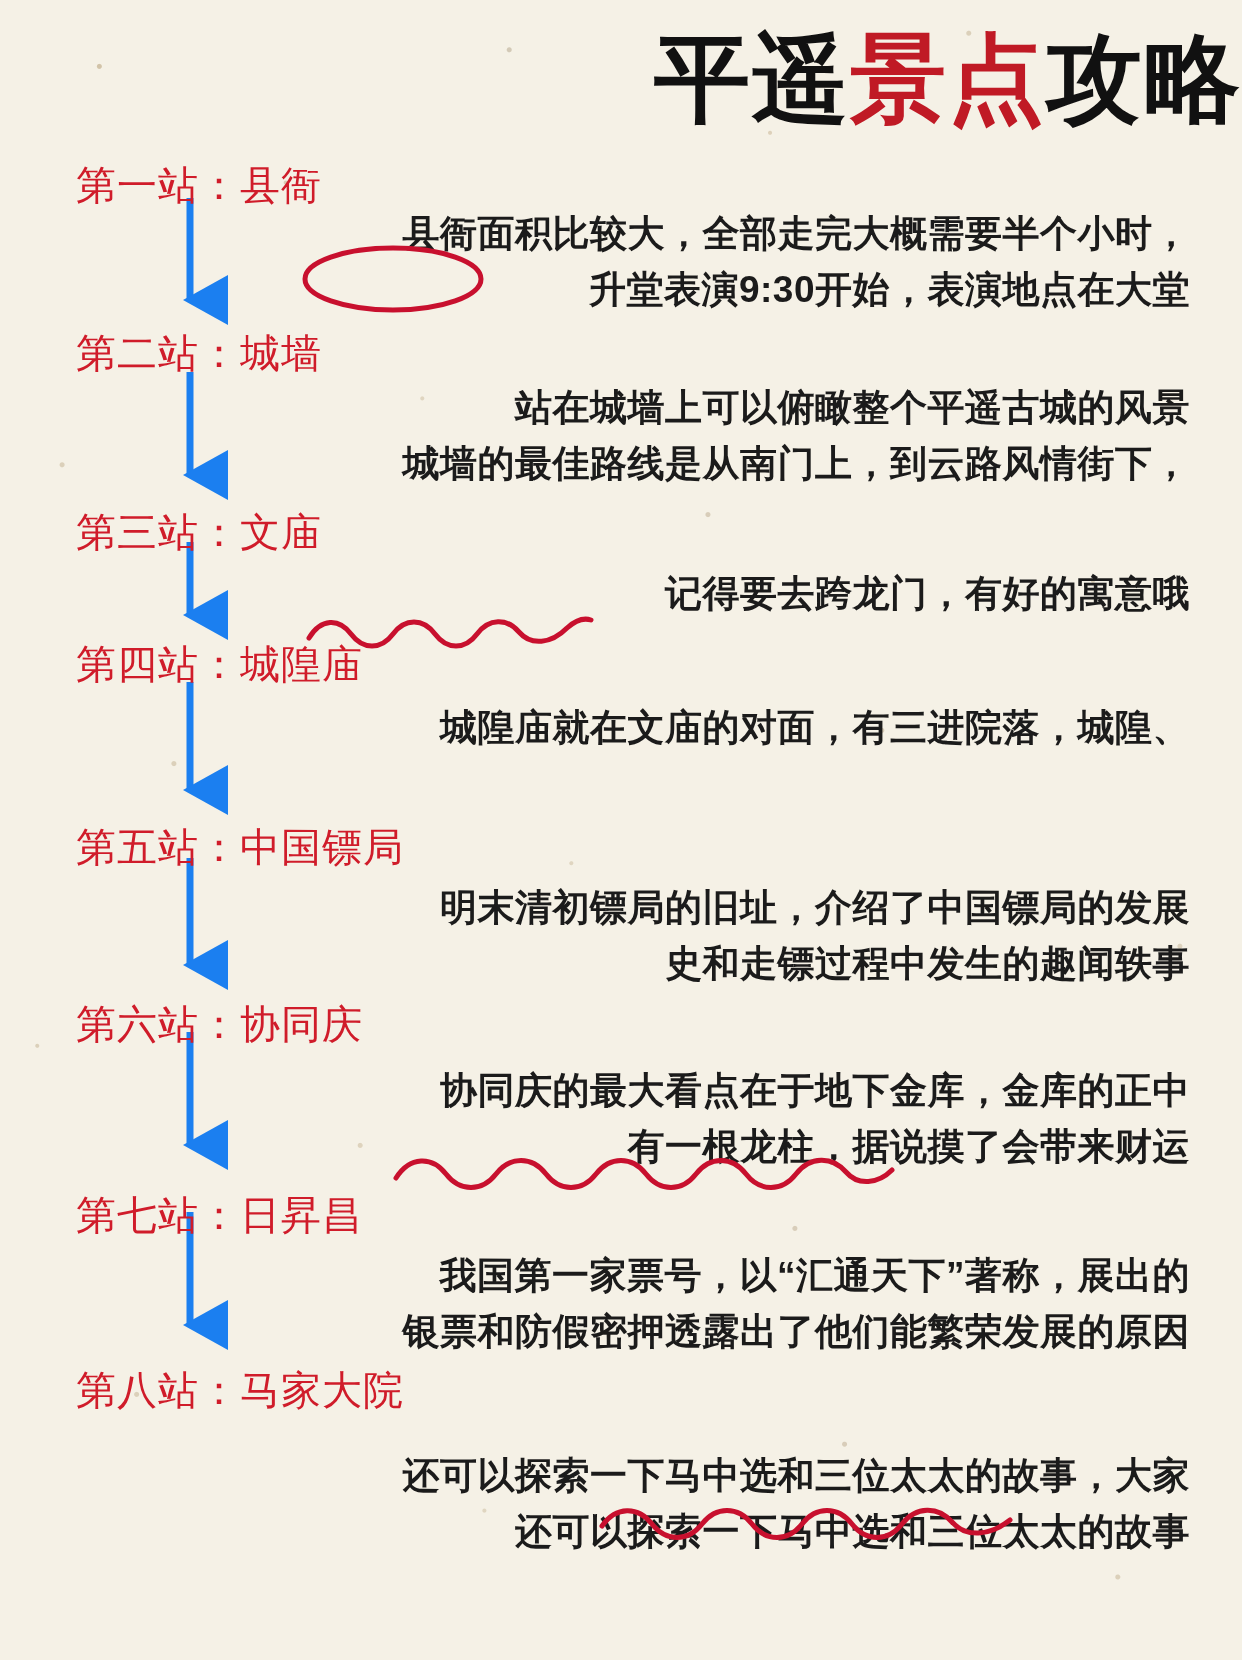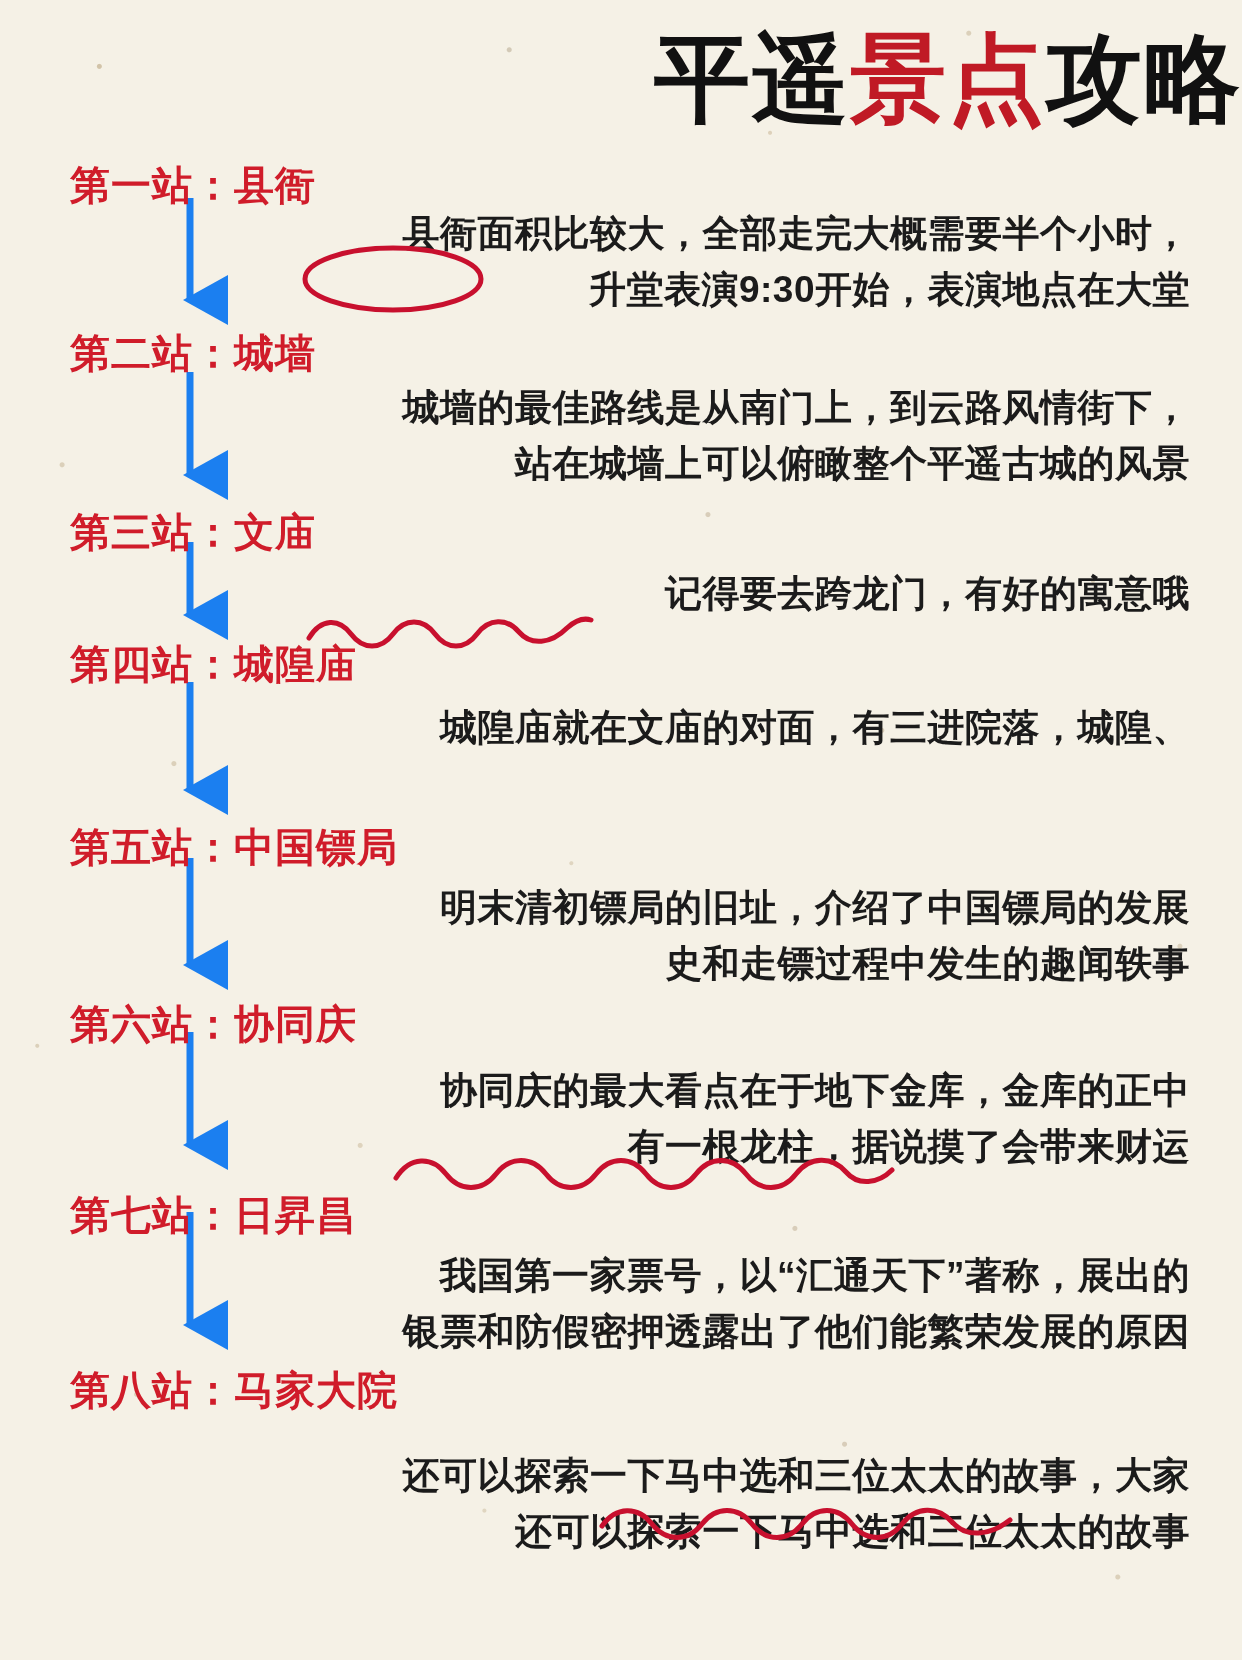--- a/index.html
+++ b/index.html
@@ -71,23 +71,23 @@
     position: absolute;
     left: 168px;
     top: 190px;
     width: 60px;
     height: 1290px;
     pointer-events: none;
   }
   
   .station-label {
     position: absolute;
-    left: 70px;
+    left: 76px;
     font-size: 40px;
-    font-weight: 700;
+    font-weight: 400;
     color: #d01c2a;
     white-space: nowrap;
     letter-spacing: 1px;
   }
   .desc {
     position: absolute;
     left: 310px;
     width: 880px;
     font-size: 37px;
     font-weight: 700;
@@ -137,22 +137,22 @@
   <div class="desc" style="top:206px">
     <span class="line">县衙面积比较大，全部走完大概需要半个小时，</span>
     <span class="line">升堂表演9:30开始，表演地点在大堂</span>
   </div>
   <svg class="annot" style="left:298px; top:243px; width:190px; height:72px;" viewBox="0 0 190 72" xmlns="http://www.w3.org/2000/svg">
     <ellipse cx="95" cy="36" rx="88" ry="31" fill="none" stroke="#c8102e" stroke-width="5"></ellipse>
   </svg>
 
   <div class="station-label" style="top:326px">第二站：城墙</div>
   <div class="desc" style="top:380px">
+    <span class="line">站在城墙上可以俯瞰整个平遥古城的风景</span>
     <span class="line">城墙的最佳路线是从南门上，到云路风情街下，</span>
-    <span class="line">站在城墙上可以俯瞰整个平遥古城的风景</span>
   </div>
 
   <div class="station-label" style="top:505px">第三站：文庙</div>
   <div class="desc" style="top:566px">
     <span class="line">记得要去跨龙门，有好的寓意哦</span>
   </div>
   <svg class="annot" style="left:305px; top:612px; width:290px; height:40px;" viewBox="0 0 290 40" xmlns="http://www.w3.org/2000/svg">
     <path d="M4,26 C16,6 34,6 46,22 C58,38 76,38 88,22 C100,6 118,6 130,22 C142,38 160,38 172,22 C184,6 202,6 214,20 C226,34 246,32 262,16 C272,7 280,6 286,8" fill="none" stroke="#c8102e" stroke-width="5" stroke-linecap="round"></path>
   </svg>
 

